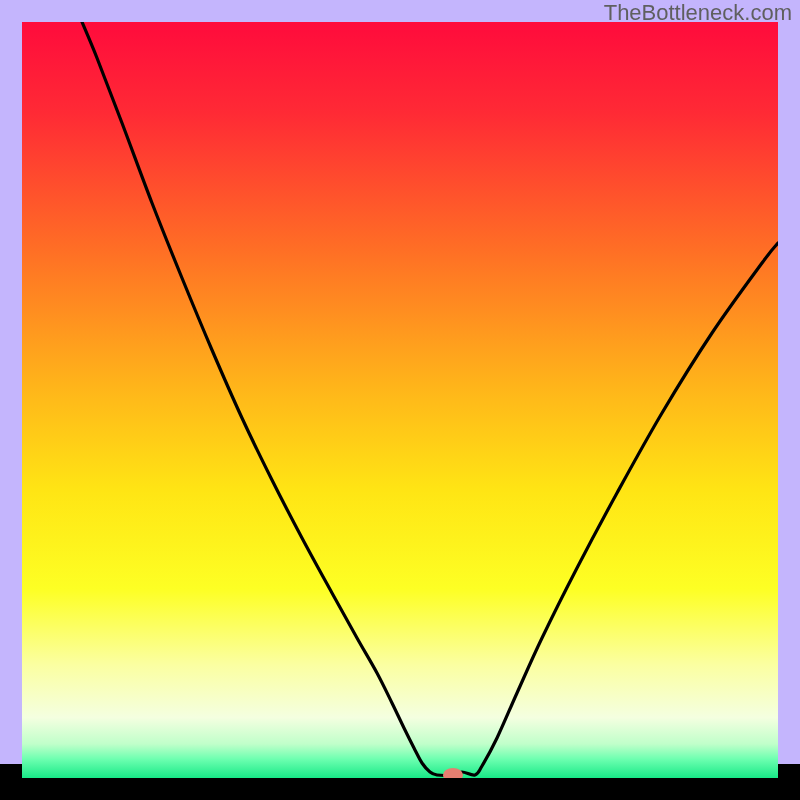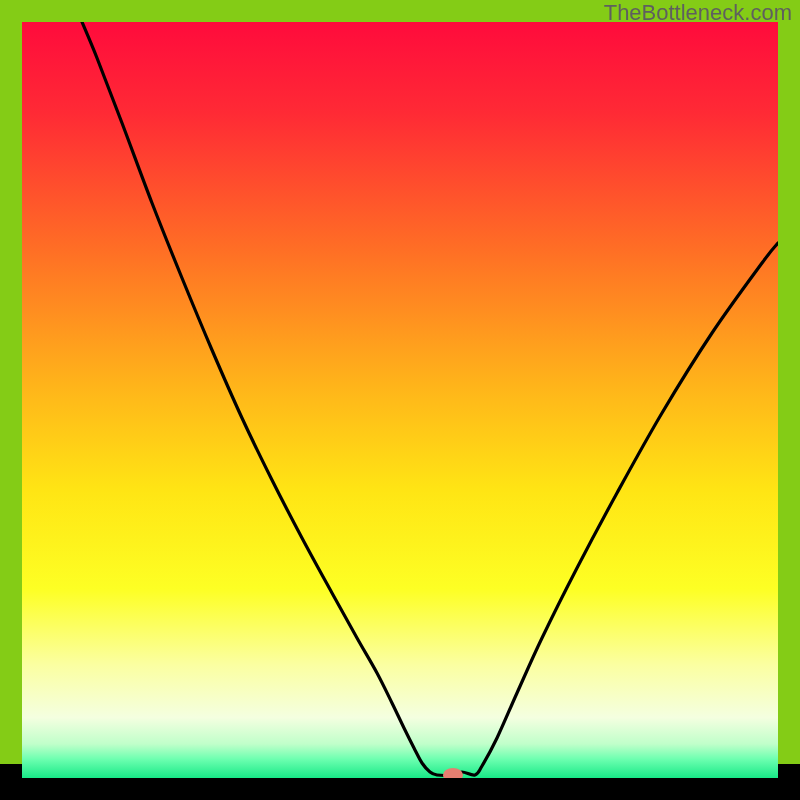--- a/index.html
+++ b/index.html
@@ -7,21 +7,21 @@
     padding: 0;
     width: 800px;
     height: 800px;
     background: #000;
     overflow: hidden;
   }
   .frame {
     position: relative;
     width: 800px;
     height: 764px;
-    background: #84cc16;
+    background: #c4b5fd;
   }
   .plot-area {
     position: absolute;
     left: 22px;
     top: 22px;
     width: 756px;
     height: 756px;
     overflow: hidden;
   }
   .watermark {

